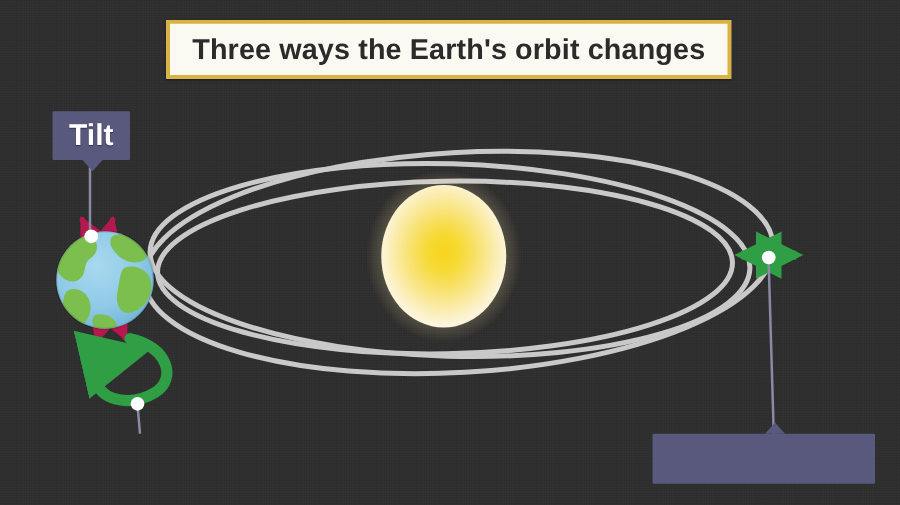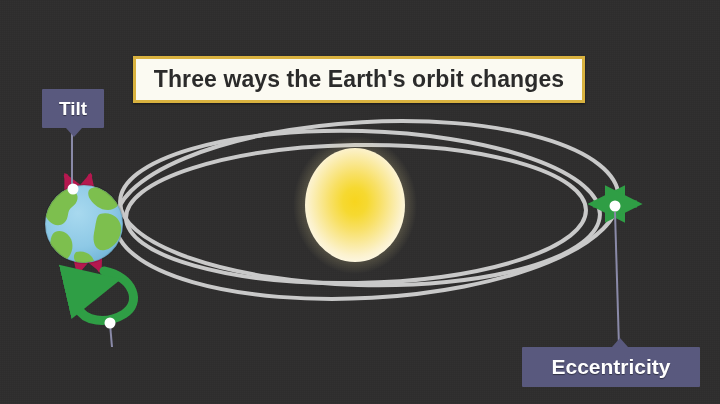--- a/index.html
+++ b/index.html
@@ -27,21 +27,20 @@
     top: 16px;
     width: 452px;
     height: 47px;
     background: #fbfaf2;
     border: 3px solid #d9b23f;
     box-sizing: border-box;
     display: flex;
     align-items: center;
     justify-content: center;
     box-shadow: 0 1px 2px rgba(0,0,0,0.5);
-    margin-top: 40px;
   }
   #title-text {
     font-size: 23px;
     font-weight: bold;
     color: #2b2b2b;
     letter-spacing: 0.1px;
     white-space: nowrap;
   }
 
   
@@ -84,21 +83,21 @@
     left: 50%;
     margin-left: -8px;
     border-bottom: 9px solid #59597e;
   }
 
   #callout-tilt {
     left: 42px;
     top: 89px;
     width: 62px;
     height: 39px;
-    font-size: 19px;
+    font-size: 24px;
   }
   #callout-tilt .tail { margin-left: -7px; }
 
   #callout-precession {
     left: 30px;
     top: 347px;
     width: 167px;
     height: 40px;
     font-size: 21px;
   }
@@ -215,17 +214,16 @@
     <span id="title-text">Three ways the Earth's orbit changes</span>
   </div>
 
   <div id="callout-tilt" class="callout">
     <span>Tilt</span>
     <span class="tail tail-down"></span>
   </div>
 
 
   <div id="callout-eccentricity" class="callout">
-    <span>Eccentricity</span>
     <span class="tail tail-up"></span>
   </div>
 
 </div>
 
 </body></html>

